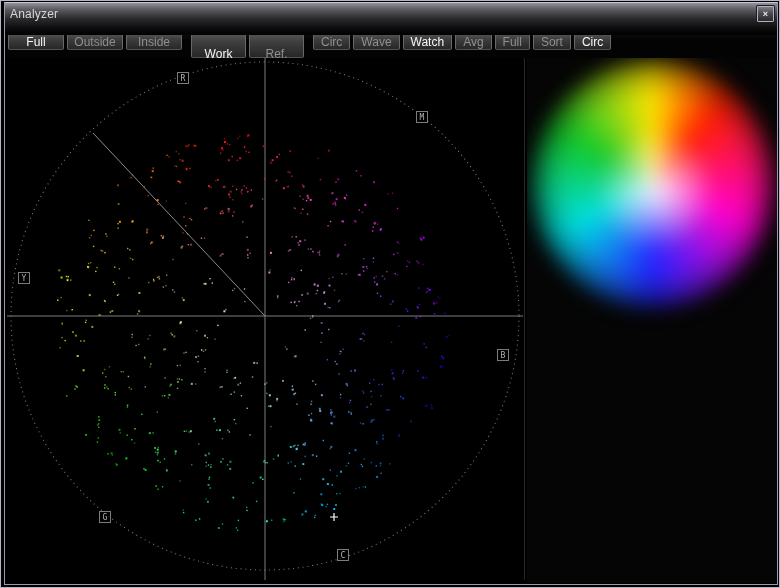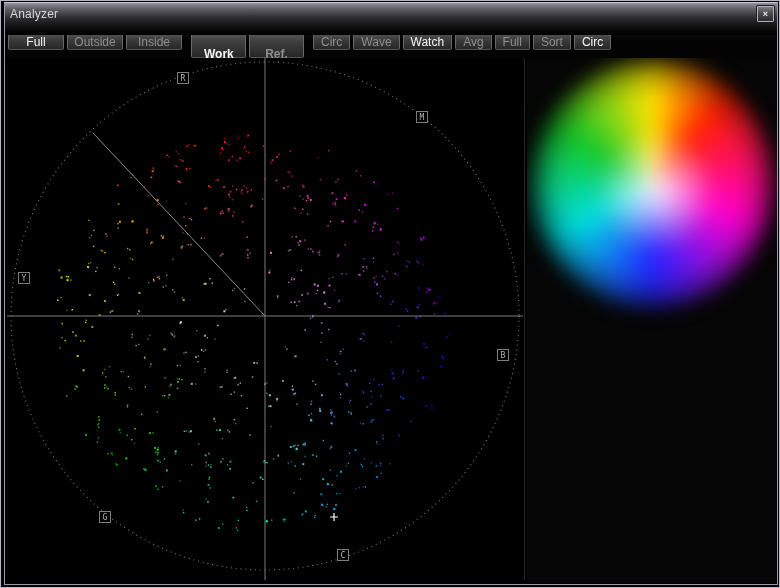--- a/index.html
+++ b/index.html
@@ -37,21 +37,21 @@
   .btn-group{display:flex;margin-right:6px;}
   .tb-btn{
     box-sizing:border-box;height:18px;margin-right:3px;padding:0 7px;
     background:linear-gradient(180deg,#585858 0%,#3d3d3d 40%,#272727 100%);
     border:1px solid;border-color:#8e8e8e #686868 #525252 #686868;border-radius:2px;
     color:#8f8f8f;font-size:12px;line-height:19px;text-align:center;cursor:pointer;
     font-family:"Liberation Sans",sans-serif;
   }
   .tb-btn.active{color:#f7f7f7;}
   .btn-group.g0 .tb-btn{width:56px;padding:0;}
-  .btn-group.g1 .tb-btn{width:55px;padding:12px;font-weight:bold;}
+  .btn-group.g1 .tb-btn{width:55px;padding:12px;}
   
   .content{
     position:absolute;left:4px;right:2px;top:57px;bottom:4px;
     display:flex;background:#000;z-index:10;
   }
   .scope-wrap{
     width:518px;height:522px;margin-left:2px;position:relative;
     border-right:1px solid #262626;box-sizing:border-box;background:#000;
   }
   .scope-wrap svg{display:block;}

